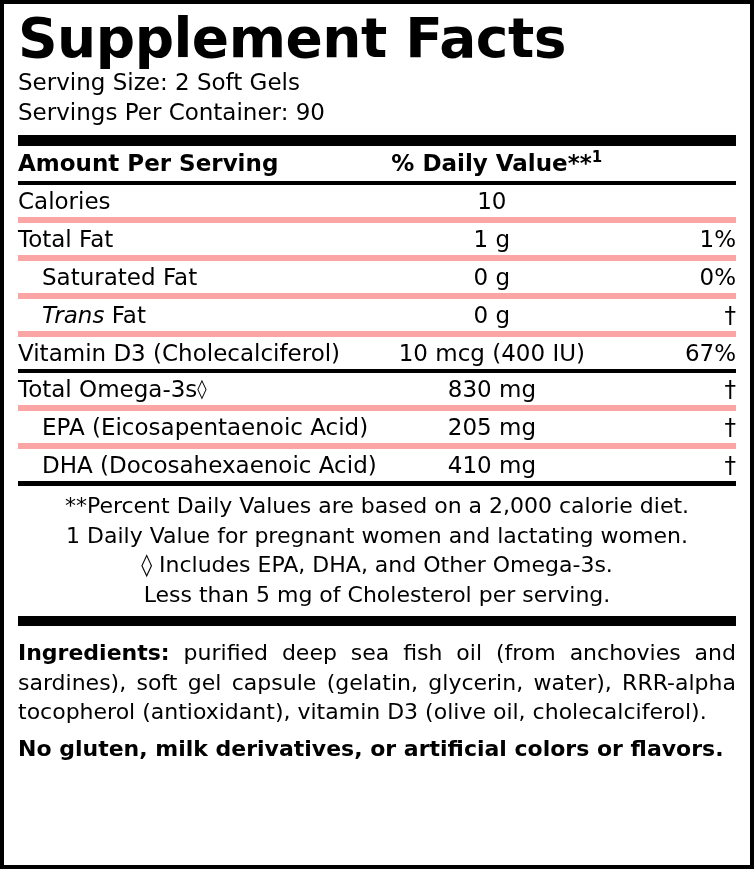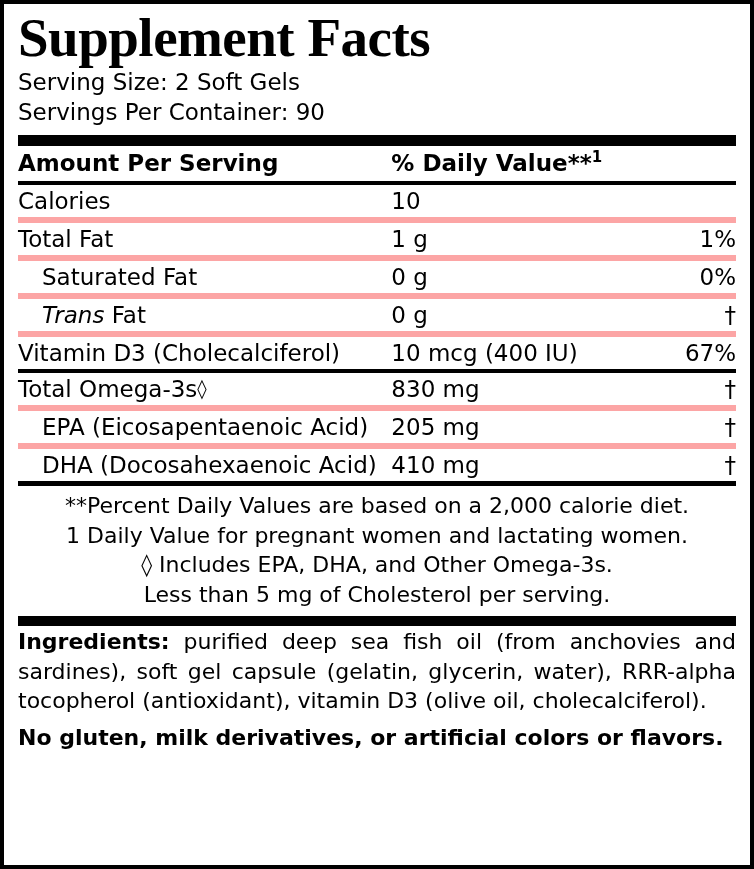--- a/index.html
+++ b/index.html
@@ -22,21 +22,20 @@
     padding: 6px 14px 0 14px;
     position: relative;
   }
   .title {
     font-size: 55px;
     font-weight: bold;
     letter-spacing: -0.5px;
     line-height: 1.02;
     margin: 0 0 2px 0;
     white-space: nowrap;
-    font-family: Liberation Serif, serif;
   }
   .serving-line {
     font-size: 23px;
     line-height: 1.28;
     white-space: nowrap;
   }
   .rule-thick {
     border-top: 11px solid #000;
     margin-top: 8px;
   }
@@ -47,21 +46,21 @@
     width: 100%;
     border-collapse: collapse;
     font-size: 23px;
   }
   table.facts td {
     padding: 3px 0 3px 0;
     vertical-align: baseline;
     white-space: nowrap;
   }
   td.name { text-align: left; width: 52%; }
-  td.amount { text-align: left; width: 28%; padding-right: 26px; margin-top: 32px; }
+  td.amount { text-align: center; width: 28%; padding-right: 26px; margin-top: 32px; }
   td.dv { text-align: right; width: 20%; padding-right: 30px; }
   tr.hdr td {
     font-weight: bold;
     font-size: 23px;
     padding-bottom: 5px;
     padding-top: 2px;
   }
   tr.hdr td.dvhdr {
     text-align: left;
     padding-right: 4px;
@@ -78,21 +77,21 @@
     padding-top: 5px;
   }
   .footnotes div { white-space: nowrap; text-align: center; }
   .rule-thick2 {
     border-top: 10px solid #000;
     margin-top: 6px;
   }
   .ingredients {
     font-size: 22px;
     line-height: 1.33;
-    padding-top: 1px;
+    padding-top: 12px;
     text-align: justify;
   }
   .ingredients b { font-weight: bold; }
   .noclaim {
     font-size: 22px;
     font-weight: bold;
     padding-top: 10px;
     white-space: nowrap;
   }
 </style>

